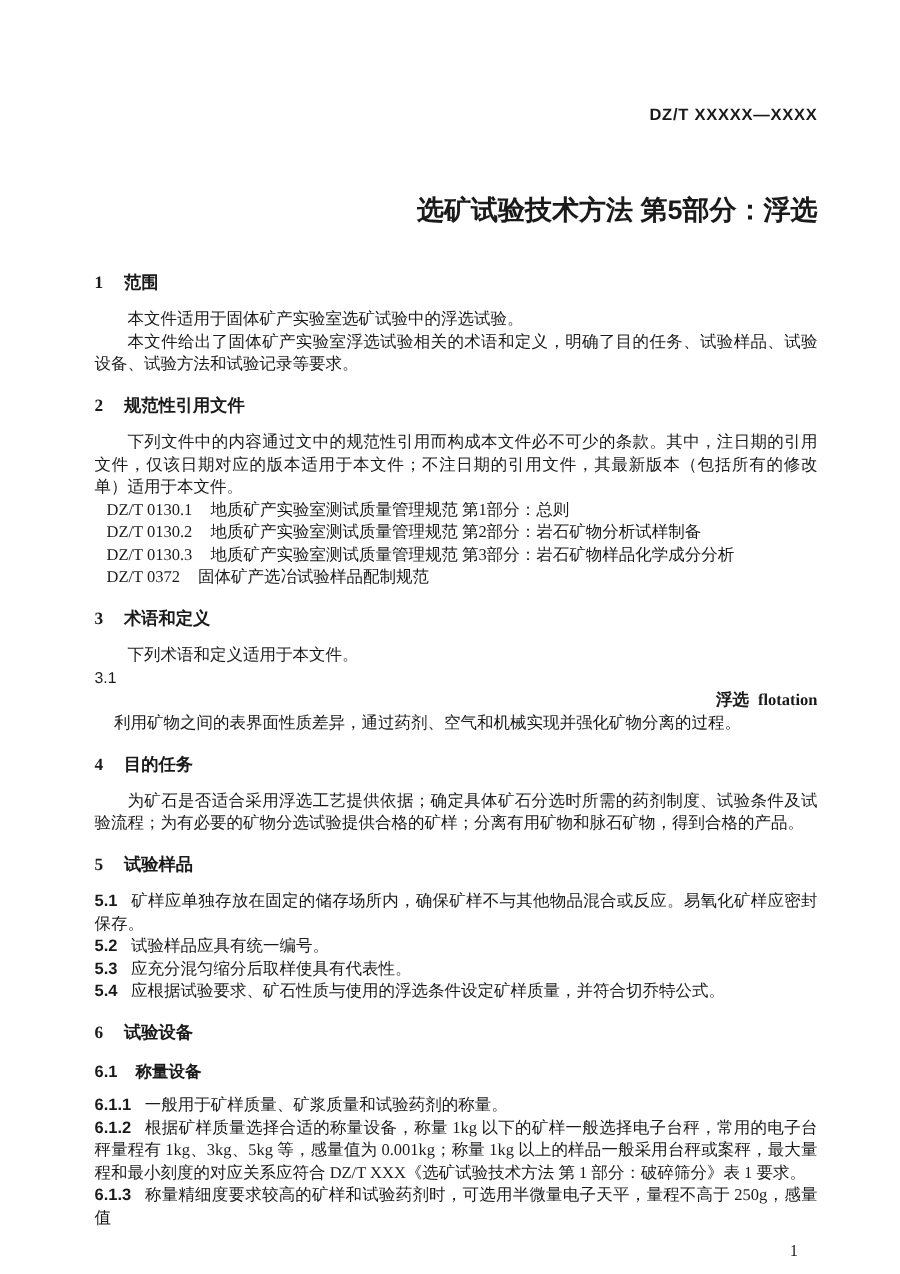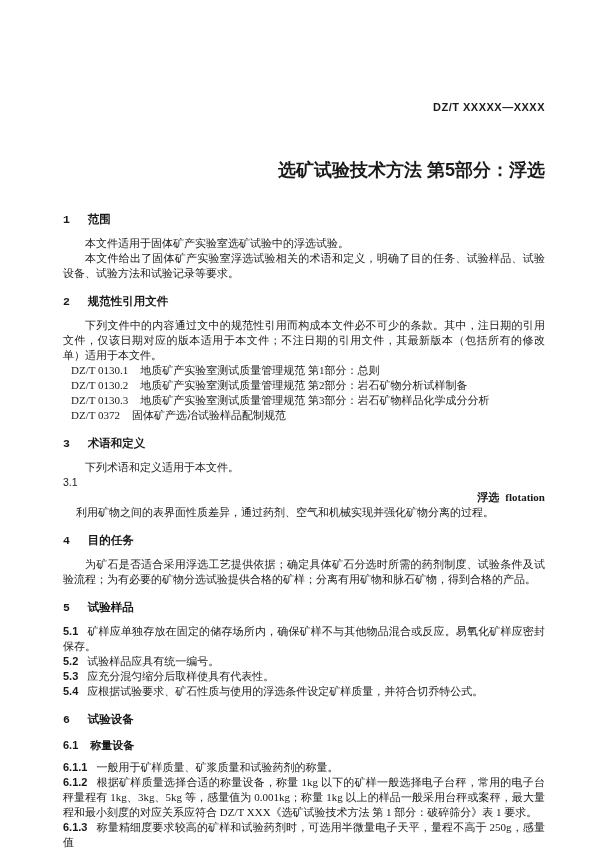--- a/index.html
+++ b/index.html
@@ -3,21 +3,21 @@
 <meta charset="utf-8">
 <style>
   html, body { margin: 0; padding: 0; background: #ffffff; }
   .page {
     position: relative;
     width: 600px;
     height: 849px;
     box-sizing: border-box;
     background: #ffffff;
     color: #1a1a1a;
-    padding: 100px 55px 0 63px;
+    padding: 70px 55px 0 63px;
     overflow: hidden;
     font-family: "Liberation Serif", "DejaVu Serif", serif;
     font-size: 11px;
     line-height: 15px;
   }
   .header {
     text-align: right;
     font-family: "Liberation Sans", "DejaVu Sans", sans-serif;
     font-weight: bold;
     font-size: 11px;
@@ -27,21 +27,21 @@
     margin: 44px 0 0 0;
     text-align: right;
     font-family: "Liberation Sans", "DejaVu Sans", sans-serif;
     font-weight: bold;
     font-size: 18px;
     line-height: 22px;
   }
   section { margin: 0; }
   .h2 {
     margin: 13px 0 9px 0;
-    font-family: Liberation Mono, monospace;
+    font-family: Liberation Serif, serif;
     font-weight: bold;
     font-size: 11.5px;
     line-height: 15px;
   }
   .h2.first { margin-top: 31px; }
   .h2 .h-num { margin-right: 11px; }
   .h3 {
     margin: 11px 0 7px 0;
     font-family: "Liberation Sans", "DejaVu Sans", sans-serif;
     font-weight: bold;

